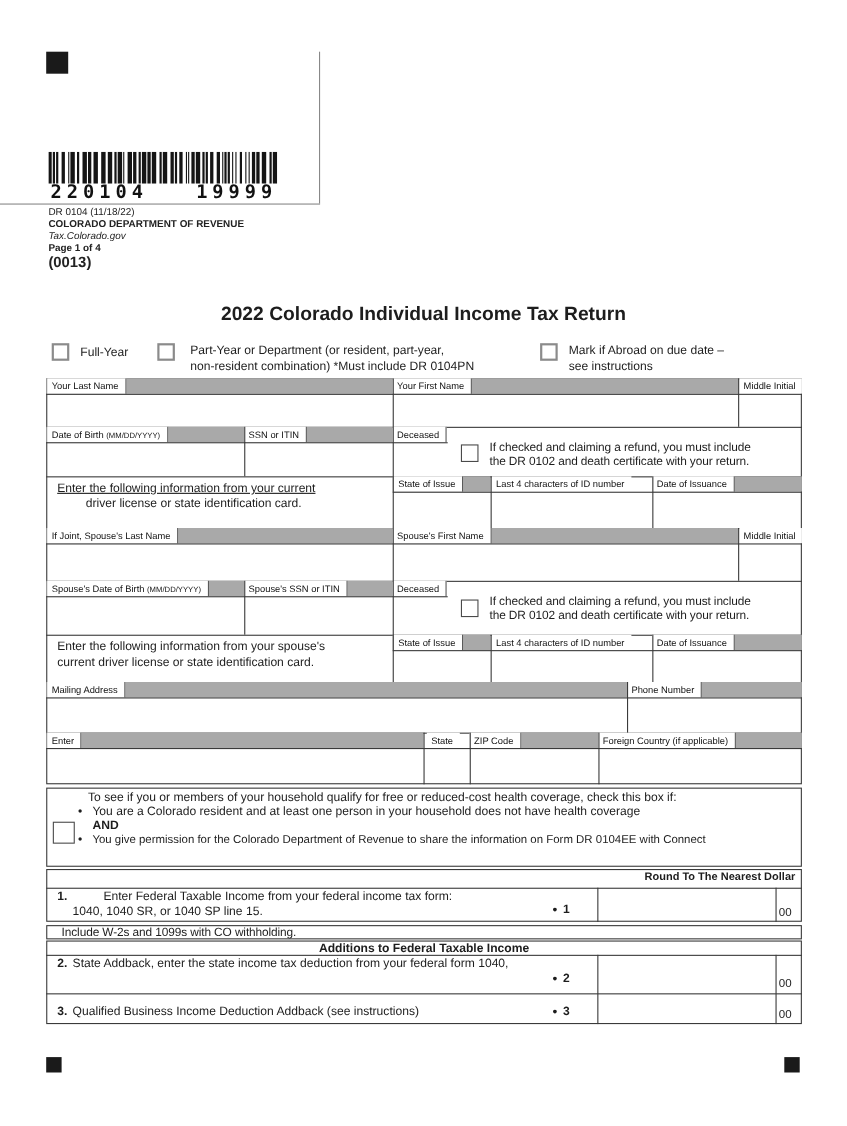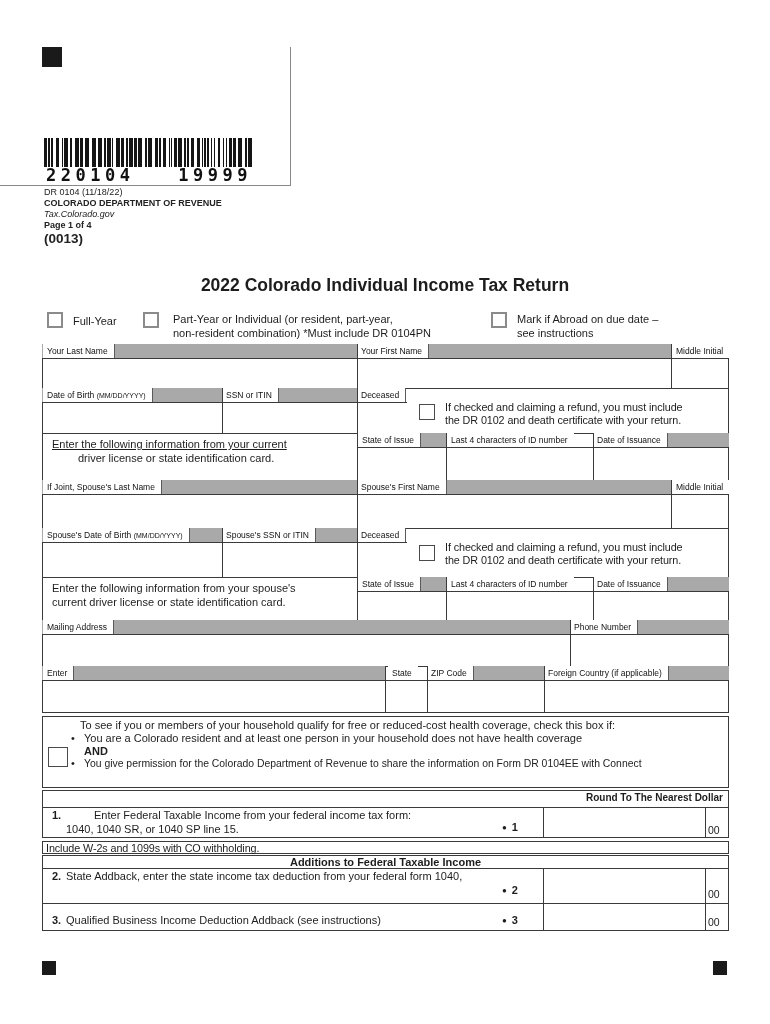--- a/index.html
+++ b/index.html
@@ -52,21 +52,21 @@
   <div class="info9 b" style="top:198px;">COLORADO DEPARTMENT OF REVENUE</div>
   <div class="info9" style="top:209px;font-style:italic;">Tax.Colorado.gov</div>
   <div class="info9 b" style="top:220px;">Page 1 of 4</div>
   <div class="info9 b" style="top:231px;font-size:13.5px;">(0013)</div>
 
   <div class="txt b" style="left:0;top:275px;width:770px;text-align:center;font-size:17.5px;">2022 Colorado Individual Income Tax Return</div>
 
   <div class="cb" style="left:47px;top:312px;width:16px;height:16px;"></div>
   <div class="txt t11" style="left:73px;top:315px;">Full-Year</div>
   <div class="cb" style="left:143px;top:312px;width:16px;height:16px;"></div>
-  <div class="txt t11" style="left:173px;top:313px;">Part-Year or Individual (or resident, part-year,</div>
+  <div class="txt t11" style="left:173px;top:313px;">Part-Year or Department (or resident, part-year,</div>
   <div class="txt t11" style="left:173px;top:327px;">non-resident combination) *Must include DR 0104PN</div>
   <div class="cb" style="left:491px;top:312px;width:16px;height:16px;"></div>
   <div class="txt t11" style="left:517px;top:313px;">Mark if Abroad on due date –</div>
   <div class="txt t11" style="left:517px;top:327px;">see instructions</div>
 
   <div class="box" style="left:42px;top:344px;width:687px;height:369px;"></div>
 
   <div class="gray" style="left:42px;top:344px;width:315px;"></div>
   <div class="gray" style="left:357px;top:344px;width:314px;"></div>
   <div class="lbl" style="left:43px;top:344px;">Your Last Name</div>
@@ -192,21 +192,21 @@
   <div class="txt t11 b" style="left:52px;top:809px;">1.</div>
   <div class="txt t11" style="left:66px;top:809px;margin-left:28px;">Enter Federal Taxable Income from your federal income tax form:</div>
   <div class="txt t11" style="left:66px;top:823px;">1040, 1040 SR, or 1040 SP line 15.</div>
   <div class="ref" style="left:502px;top:821px;"><span class="dot">●</span><span>1</span></div>
   <div class="vline" style="left:543px;top:807px;height:31px;"></div>
   <div class="vline" style="left:705px;top:807px;height:31px;"></div>
   <div class="field" style="left:544px;top:808px;width:160px;height:29px;"></div>
   <div class="txt" style="left:708px;top:824px;font-size:10.5px;">00</div>
 
   <div class="box" style="left:42px;top:841px;width:687px;height:13px;"></div>
-  <div class="txt t108" style="left:46px;top:842px;">Include W-2s and 1099s with CO withholding.</div>
+  <div class="txt t108" style="left:56px;top:842px;">Include W-2s and 1099s with CO withholding.</div>
 
   <div class="box" style="left:42px;top:855px;width:687px;height:76px;"></div>
   <div class="txt t11 b" style="left:42px;top:856px;width:687px;text-align:center;">Additions to Federal Taxable Income</div>
   <div class="hline" style="left:42px;top:868px;width:687px;"></div>
   <div class="txt t11 b" style="left:52px;top:870px;">2.</div>
   <div class="txt t11" style="left:66px;top:870px;">State Addback, enter the state income tax deduction from your federal form 1040,</div>
   <div class="ref" style="left:502px;top:884px;"><span class="dot">●</span><span>2</span></div>
   <div class="hline" style="left:42px;top:903px;width:687px;"></div>
   <div class="txt t11 b" style="left:52px;top:914px;">3.</div>
   <div class="txt t11" style="left:66px;top:914px;">Qualified Business Income Deduction Addback (see instructions)</div>

